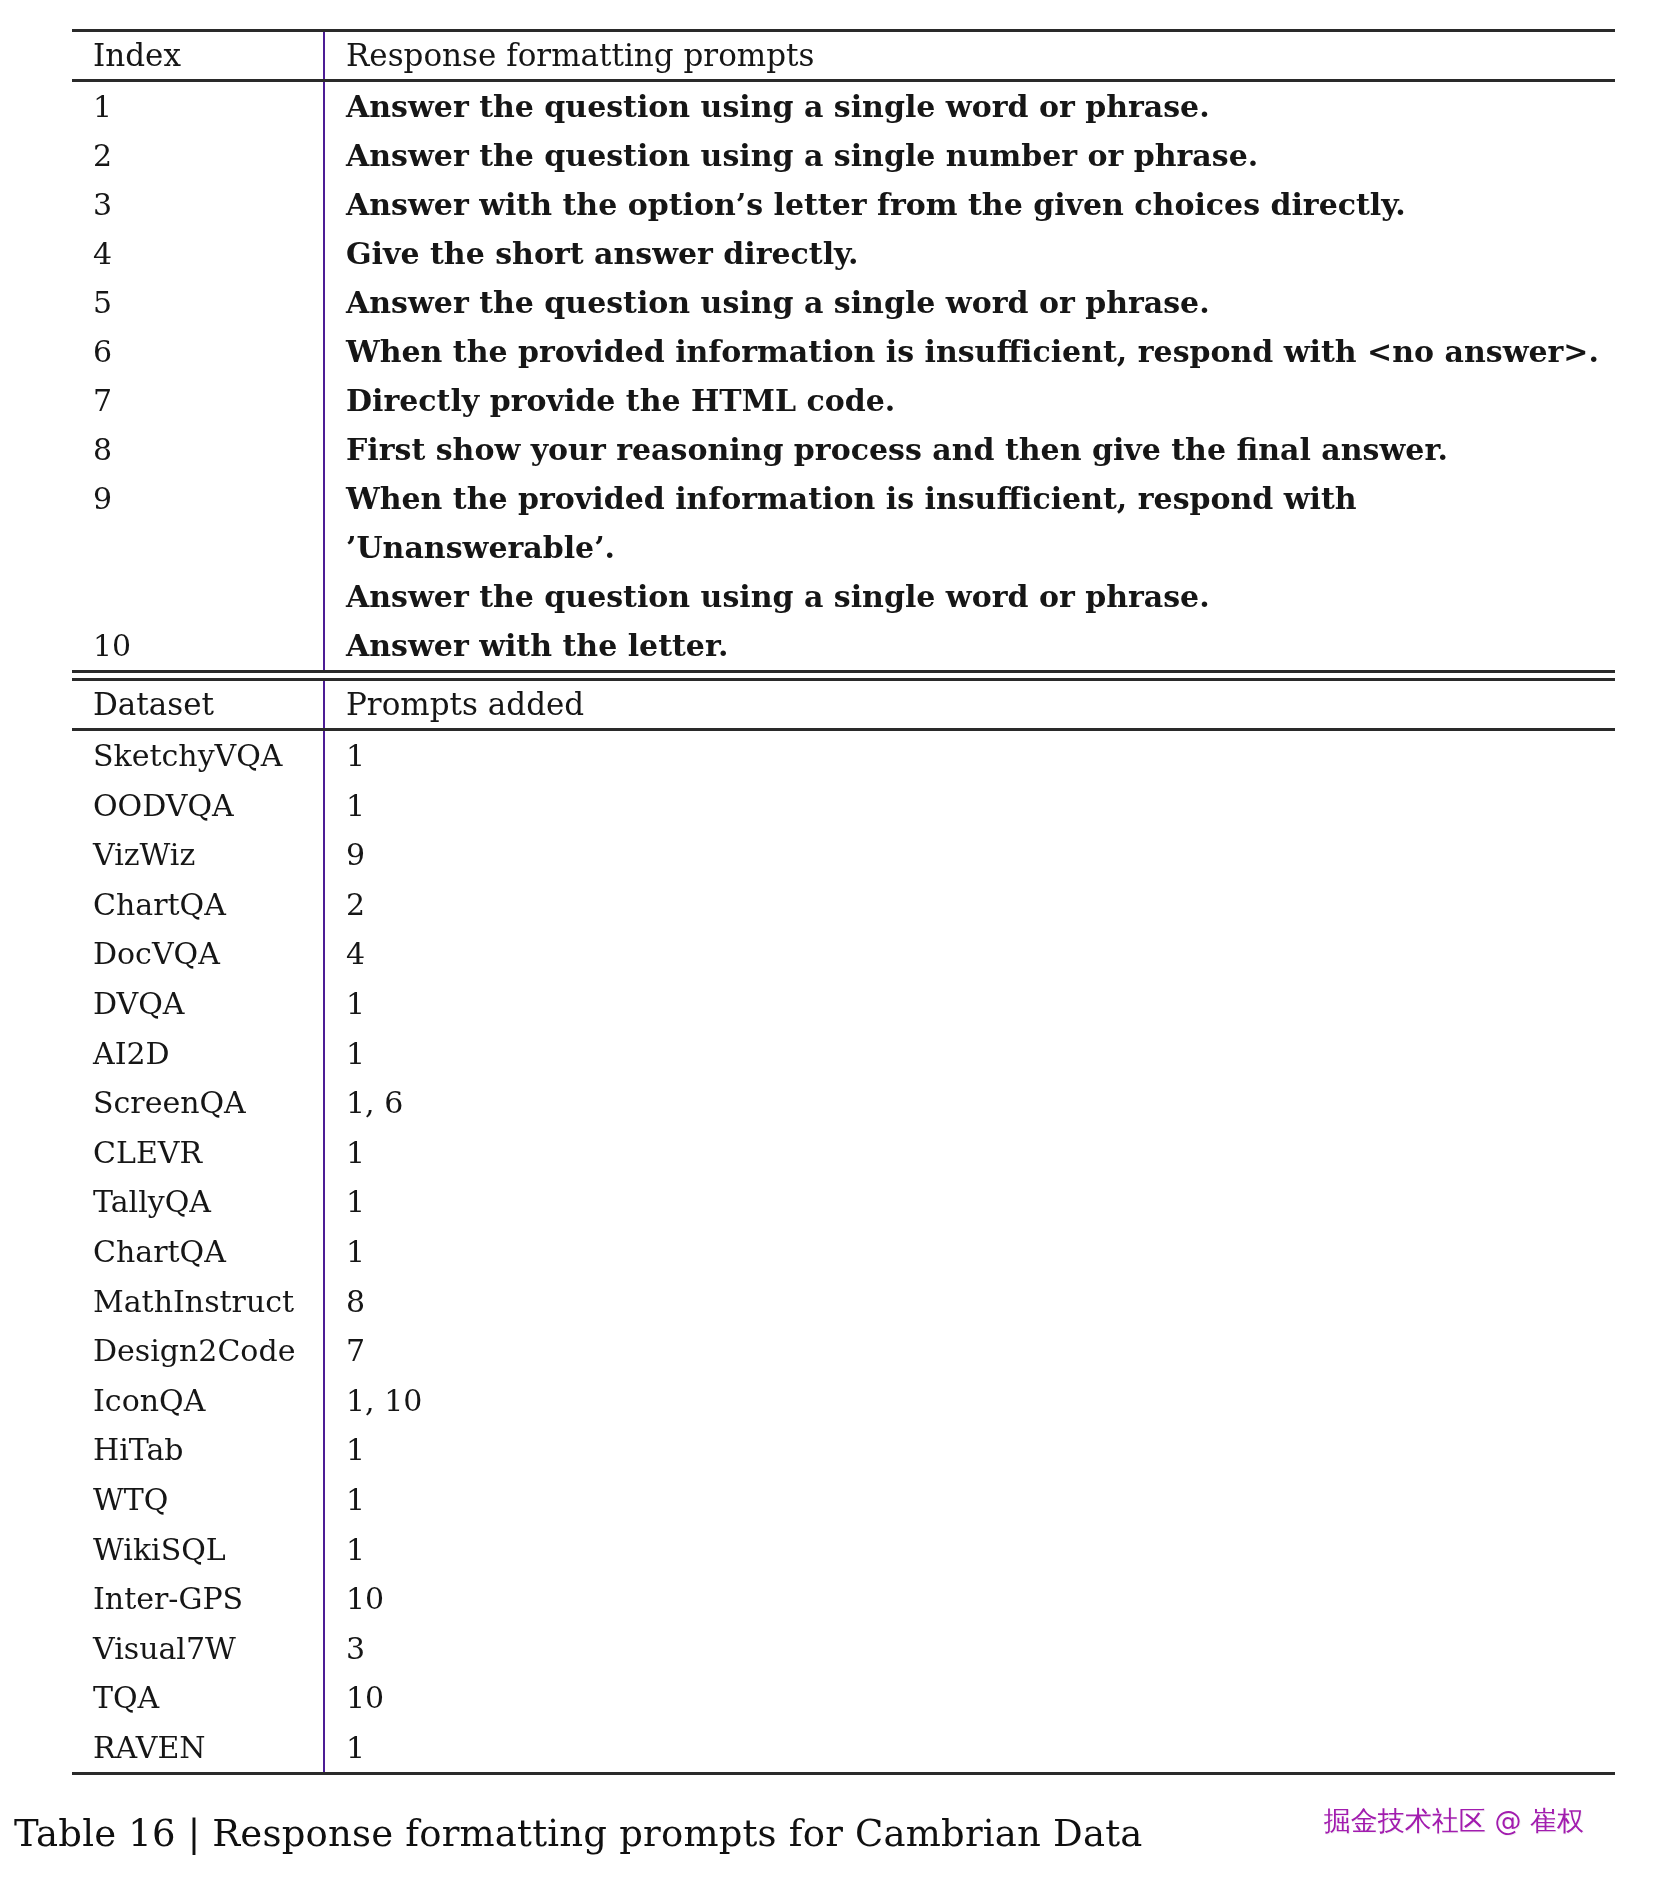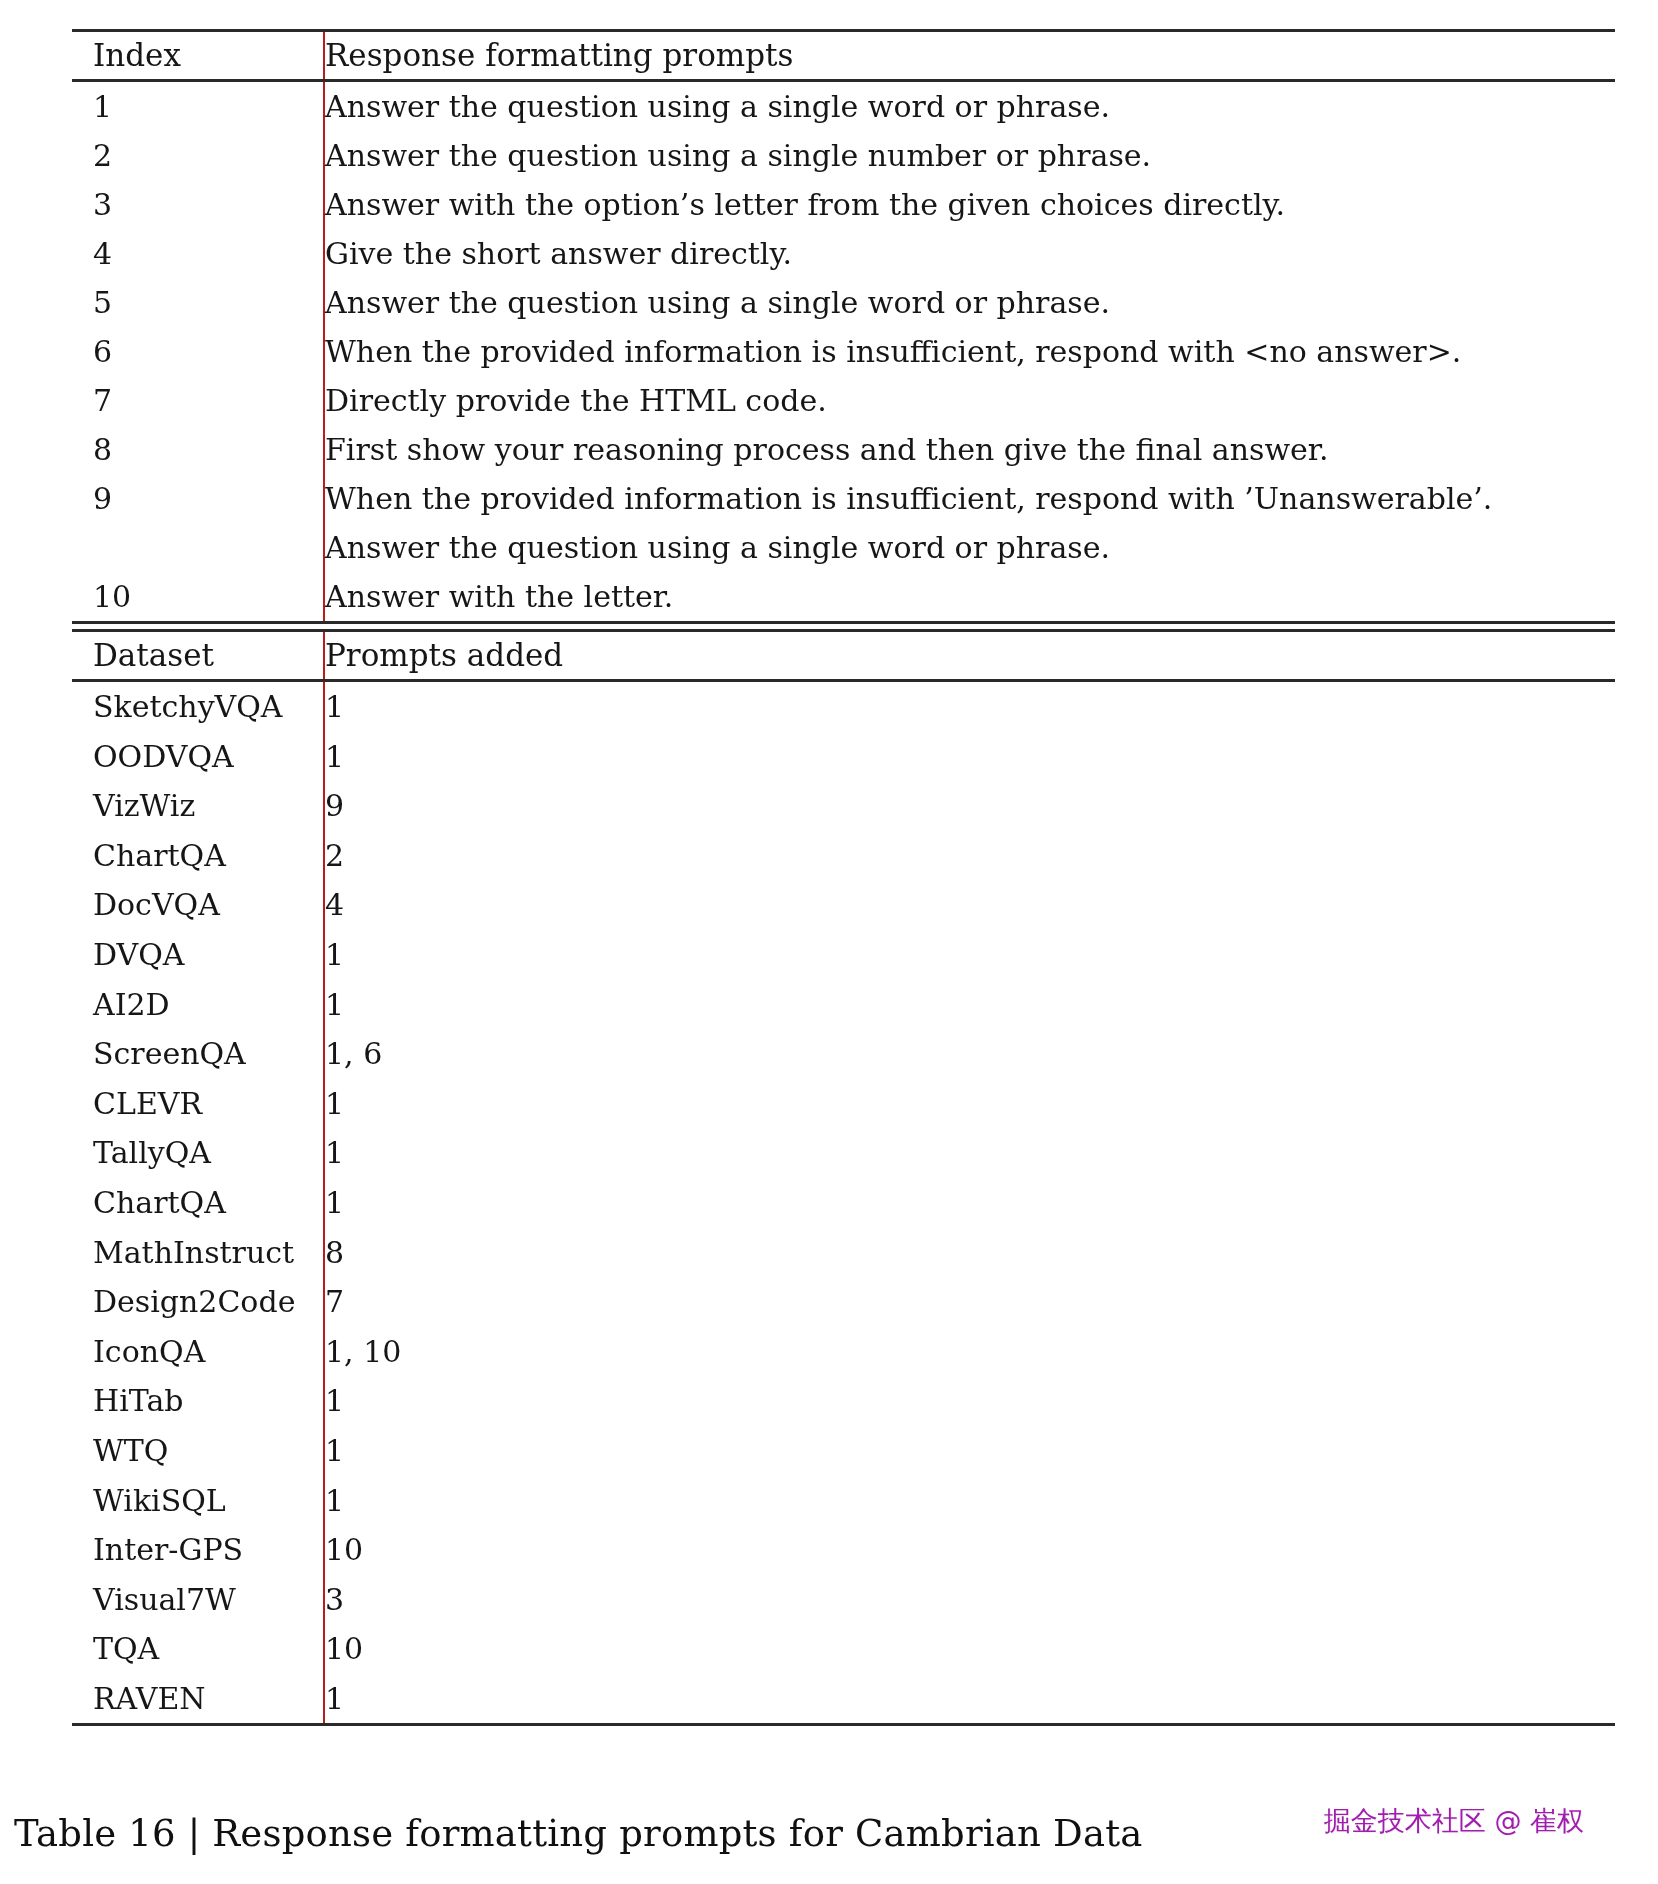--- a/index.html
+++ b/index.html
@@ -23,35 +23,36 @@
 
   .trow { display: flex; }
   .c1 {
     width: 251px;
     box-sizing: border-box;
     padding-left: 21px;
     flex: 0 0 auto;
   }
   .c2 {
     flex: 1 1 auto;
-    border-left: 2px solid #b91c1c;
+    border-left: 2px solid #4c1d95;
     box-sizing: border-box;
+    padding-left: 21px;
     padding-right: 8px;
   }
   .t1 .hdr .c1, .t1 .hdr .c2,
   .t2 .hdr .c1, .t2 .hdr .c2 {
     font-size: 31px;
     line-height: 47px;
     height: 47px;
   }
   .t1 .body .c1, .t1 .body .c2 {
     font-size: 30px;
     line-height: 49px;
   }
-  .t1 .body .c2 { white-space: pre-line; }
+  .t1 .body .c2 { white-space: pre-line; font-weight: bold; }
   .t2 .body .c1, .t2 .body .c2 {
     font-size: 30px;
     line-height: 49.6px;
     height: 49.6px;
   }
 
   .caption {
     position: absolute;
     left: 14px; top: 1810px;
     font-size: 37px;

